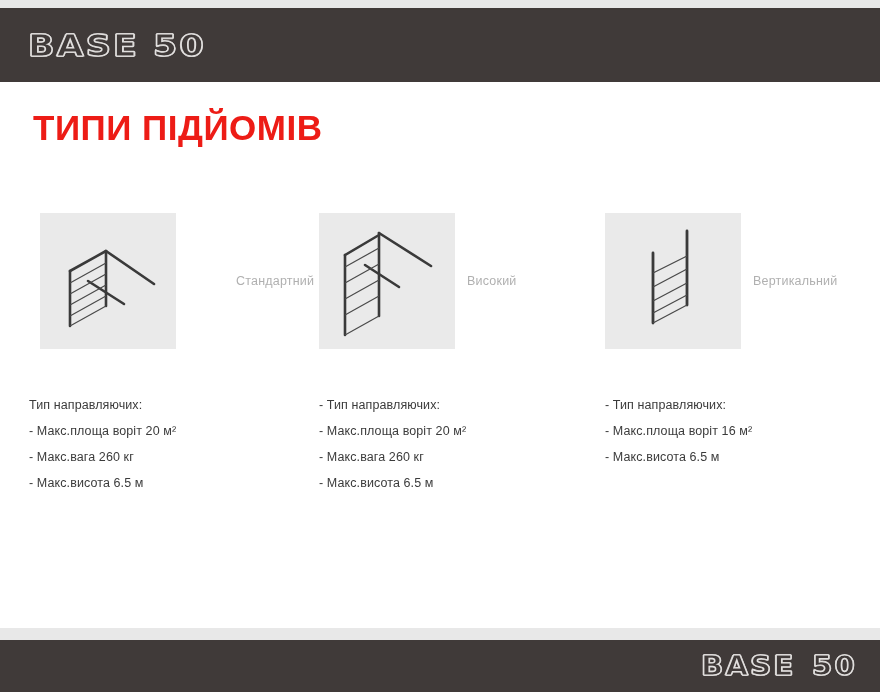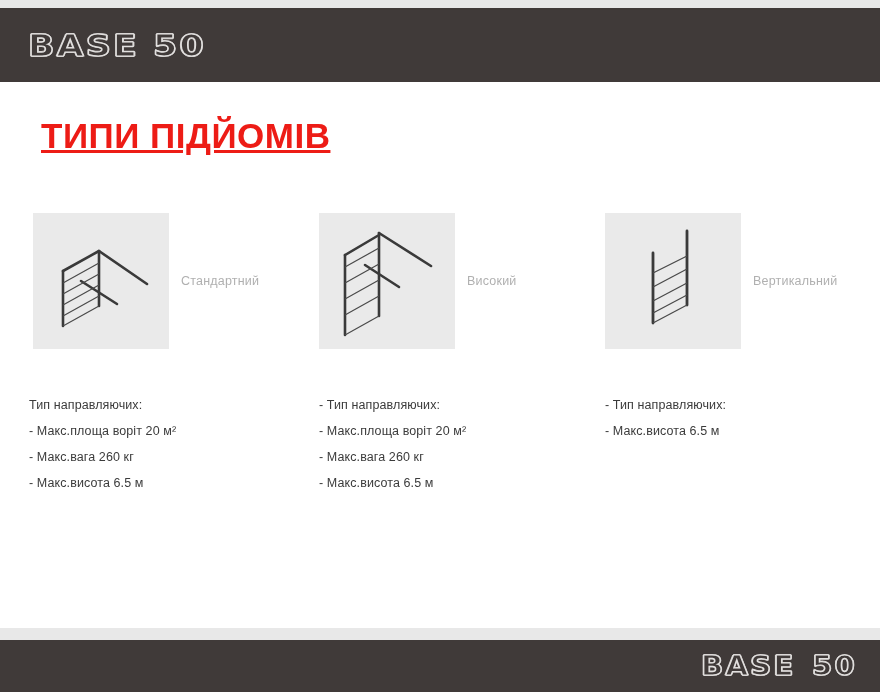--- a/index.html
+++ b/index.html
@@ -77,41 +77,40 @@
 
   
   .page-title {
     position: absolute;
     left: 33px;
     top: 108px;
     font-size: 35px;
     font-weight: 700;
     color: #ed1c16;
     letter-spacing: 0.5px;
-    margin: 8px;
+    margin: 0;
     white-space: nowrap;
-    text-decoration: underline;
   }
 
   
   .cards {
     position: absolute;
     left: 0;
     top: 213px;
     width: 880px;
     height: 140px;
   }
   .card {
     position: absolute;
     top: 0;
     height: 136px;
     display: flex;
     align-items: center;
   }
-  .card-1 { left: 33px; }
+  .card-1 { left: 40px; gap: 48px; }
   .card-2 { left: 319px; }
   .card-3 { left: 605px; }
 
   .thumb {
     width: 136px;
     height: 136px;
     background: #eaeaea;
     flex: none;
     position: relative;
   }
@@ -303,20 +302,21 @@
 
     <div class="spec-col spec-col-2">
       <div class="spec-line">- Тип направляючих:</div>
       <div class="spec-line">- Макс.площа воріт 20 м²</div>
       <div class="spec-line">- Макс.вага  260 кг</div>
       <div class="spec-line">- Макс.висота  6.5 м</div>
     </div>
 
     <div class="spec-col spec-col-3">
       <div class="spec-line">- Тип направляючих:</div>
+      <div class="spec-line">- Макс.площа воріт 16 м²</div>
       <div class="spec-line">- Макс.висота  6.5 м</div>
     </div>
 
   </div>
 
   <div class="footer-gap"></div>
   <div class="footer-bar">
     <div class="logo footer-logo">
       <span class="logo-word">BASE</span>
       <span class="logo-num">50</span>

